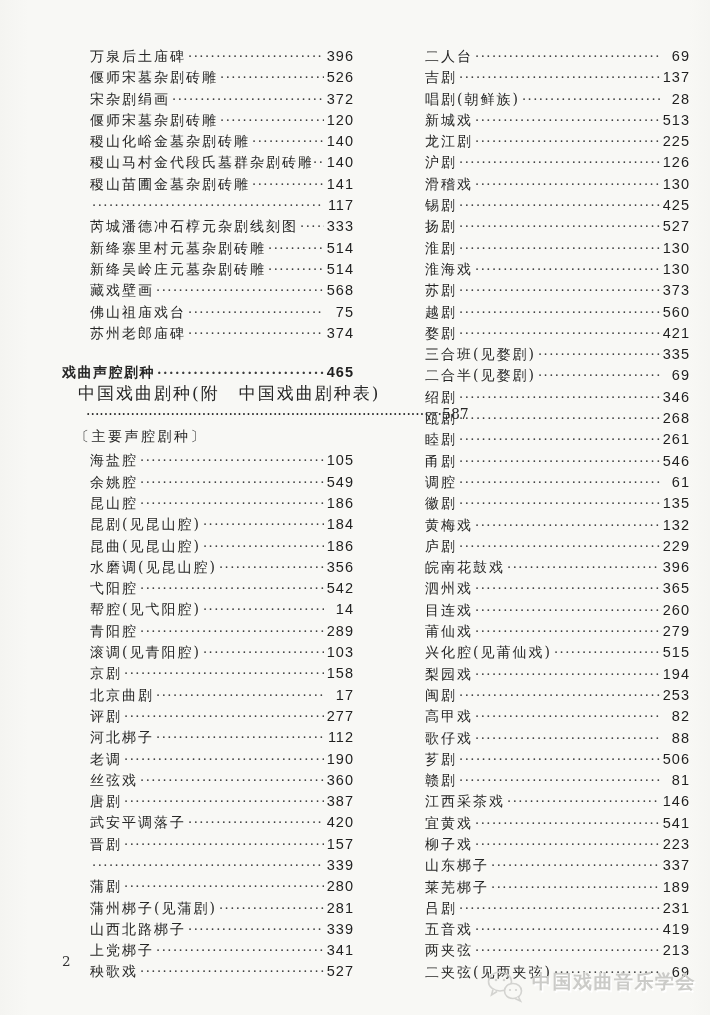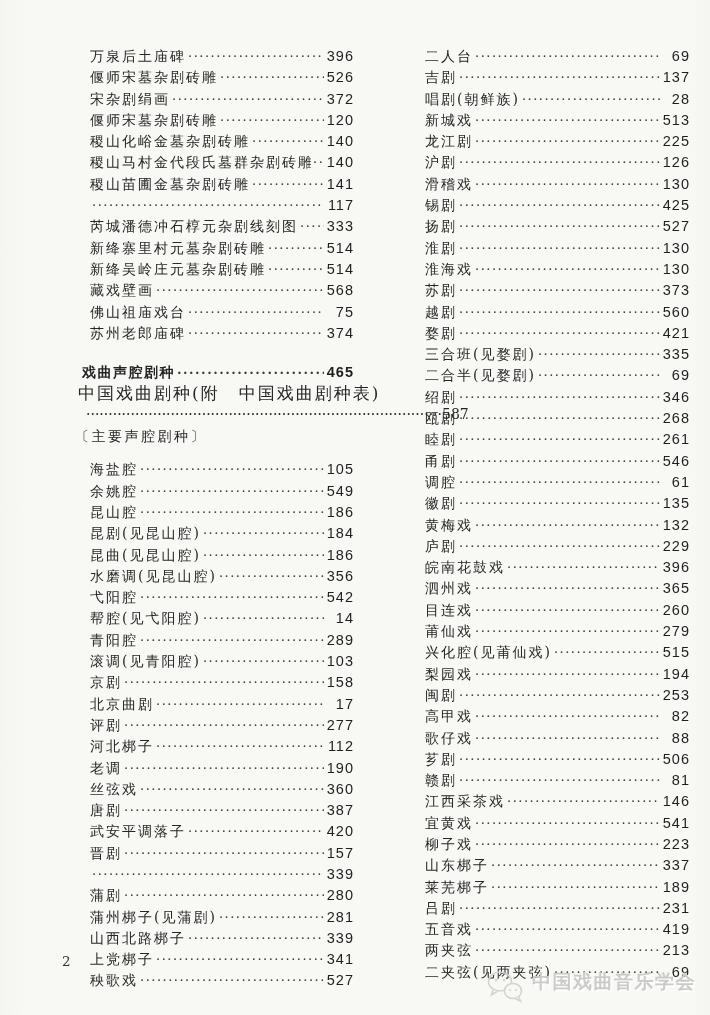--- a/index.html
+++ b/index.html
@@ -47,34 +47,34 @@
   .row .num{
     flex:0 0 auto;
     min-width:30px;
     text-align:right;
     font-family:"Liberation Sans","DejaVu Sans",sans-serif;
     font-size:14.5px;
     letter-spacing:1px;
     color:#1f1f1f;
   }
   .col-left .row.entry{padding-left:28px;}
-  .row.section{font-weight:bold;margin-top:18px;margin-left:20px;}
+  .row.section{font-weight:bold;margin-top:18px;}
   .row.section .title{letter-spacing:1.5px;}
   .wrapped{padding-left:16px;}
   .wrapped .line1{
     line-height:20.3px;font-size:17px;letter-spacing:2px;white-space:nowrap;
   }
   .wrapped .line2{
     display:flex;align-items:baseline;line-height:20.3px;font-size:14px;
     padding-left:8px;
   }
   .subheading{
     padding-left:13px;
     line-height:20.3px;font-size:14px;letter-spacing:2.5px;
-    margin-top:2px;margin-bottom:13px;
+    margin-top:2px;margin-bottom:4px;
   }
   .page-number{
     position:absolute;
     left:62px;top:953px;
     font-size:13.5px;
     font-family:"DejaVu Serif",serif;
     color:#333;
   }
   .watermark{
     position:absolute;

